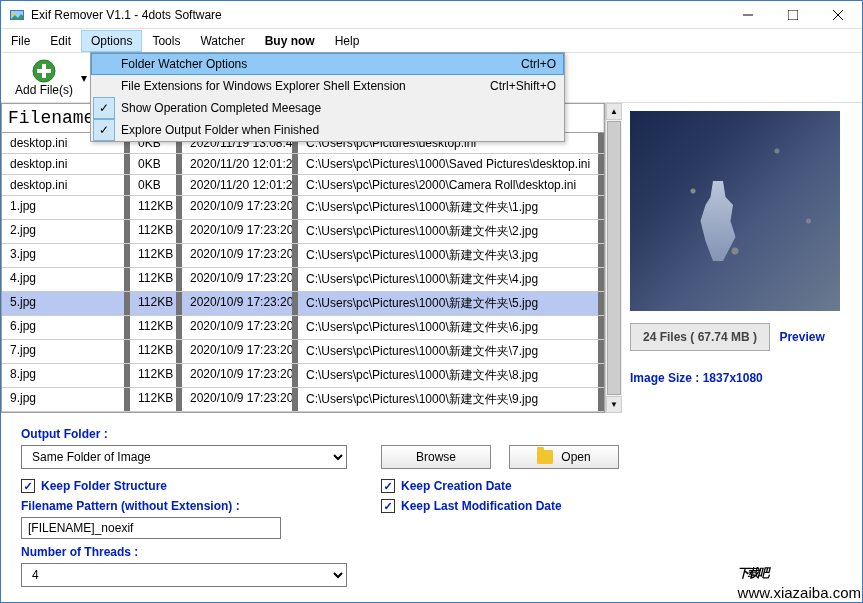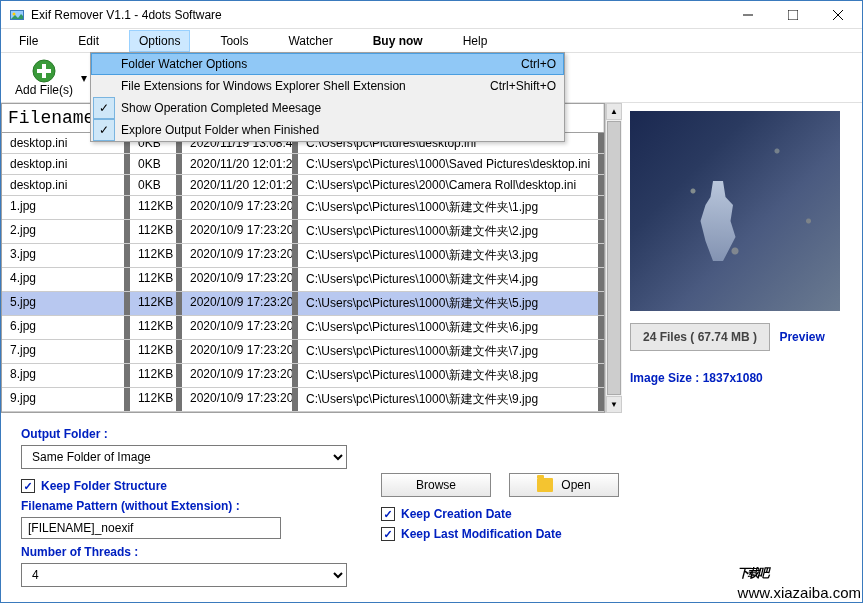--- a/index.html
+++ b/index.html
@@ -2,21 +2,21 @@
 <html><head>
 <meta charset="utf-8">
 <style>
 * { box-sizing: border-box; margin: 0; padding: 0; font-family: "Segoe UI", Tahoma, sans-serif; font-size: 12px; }
 body { background: #fff; width: 863px; height: 603px; overflow: hidden; border: 1px solid #3a7abd; }
 .titlebar { height: 28px; background: #fff; display: flex; align-items: center; padding: 0 2px; border-bottom: 1px solid #e0e0e0; }
 .titlebar-icon { width: 16px; height: 16px; margin: 0 6px; }
 .titlebar-text { flex: 1; font-size: 12px; color: #000; }
 .win-controls { display: flex; }
 .win-btn { width: 45px; height: 28px; display: flex; align-items: center; justify-content: center; cursor: pointer; }
-.menubar { height: 24px; display: flex; align-items: center; padding-left: 8px; border-bottom: 1px solid #e0e0e0; position: relative; gap: 20px; }
+.menubar { height: 24px; display: flex; align-items: center; border-bottom: 1px solid #e0e0e0; position: relative; }
 .menu-item { padding: 4px 10px; cursor: pointer; }
 .menu-item.active { background: #cce8ff; border: 1px solid #99d1ff; padding: 3px 9px; }
 .menu-item.bold { font-weight: bold; }
 .dropdown { position: absolute; top: 23px; left: 89px; background: #f0f0f0; border: 1px solid #a0a0a0; box-shadow: 2px 2px 4px rgba(0,0,0,0.2); z-index: 100; width: 475px; }
 .dropdown-item { display: flex; align-items: center; padding: 4px 8px 4px 30px; cursor: pointer; position: relative; }
 .dropdown-item.highlighted { background: #90c8f6; border: 1px solid #4a9ee0; padding: 3px 7px 3px 29px; }
 .dropdown-item .shortcut { margin-left: auto; padding-left: 40px; }
 .dropdown-check { position: absolute; left: 2px; width: 22px; height: 22px; display: flex; align-items: center; justify-content: center; background: #cee7f8; border: 1px solid #7ab5e0; }
 .toolbar { height: 50px; border-bottom: 1px solid #e0e0e0; display: flex; align-items: center; padding: 2px 8px; }
 .tool-btn { display: flex; flex-direction: column; align-items: center; padding: 2px 6px; cursor: pointer; }
@@ -44,21 +44,21 @@
 .file-count-btn { margin-top: 12px; padding: 6px 12px; background: #e8e8e8; border: 1px solid #aaa; display: inline-block; cursor:pointer; color:#444; font-weight:bold; }
 .preview-link { color: #0020c0; font-weight: bold; cursor: pointer; margin-left: 6px; }
 .image-size { color: #0020c0; font-weight: bold; margin-top: 20px; }
 .bottom-panel { padding: 8px 20px; display: flex; }
 .bottom-left { width: 360px; }
 .bottom-mid { width: 260px; }
 .label-blue { color: #0020c0; font-weight: bold; display: block; margin-bottom: 4px; margin-top: 6px; }
 .form-select, .form-input { width: 326px; padding: 3px 6px; border: 1px solid #7a7a7a; background: #fff; font-size: 12px; }
 .form-input.narrow { width: 260px; }
 .btn-row { display: flex; gap: 18px; margin-top: 4px; }
-.btn { width: 110px; padding: 4px; border: 1px solid #888; background: linear-gradient(#fff,#e8e8e8); cursor: pointer; text-align: center; margin-top: 28px; }
+.btn { width: 110px; padding: 4px; border: 1px solid #888; background: linear-gradient(#fff,#e8e8e8); cursor: pointer; text-align: center; }
 .btn.icon-btn { display:flex; align-items:center; justify-content:center; gap:8px;}
 .folder-icon-sm { width:16px; height:14px; background:#f4c430; border-radius:1px; position:relative; }
 .folder-icon-sm::before { content:''; position:absolute; top:-3px; left:0; width:7px; height:3px; background:#f4c430; border-radius:1px 1px 0 0;}
 .checkbox-row { display: flex; align-items: center; margin-top: 10px; gap: 6px; }
 .checkbox { width: 14px; height: 14px; border: 1px solid #333; display: flex; align-items: center; justify-content: center; color: #0020c0; font-size: 11px; font-weight: bold; cursor:pointer; }
 .watermark { position:absolute; right:2px; bottom:2px; color:#000; font-weight:900; font-size:30px; font-style:italic; text-shadow: 2px 2px 0 #fff, -1px -1px 0 #fff; letter-spacing:-2px; }
 .watermark small { font-size:15px; display:block; font-weight:normal; letter-spacing:0; font-style:normal; }
 </style>
 </head>
 <body>

